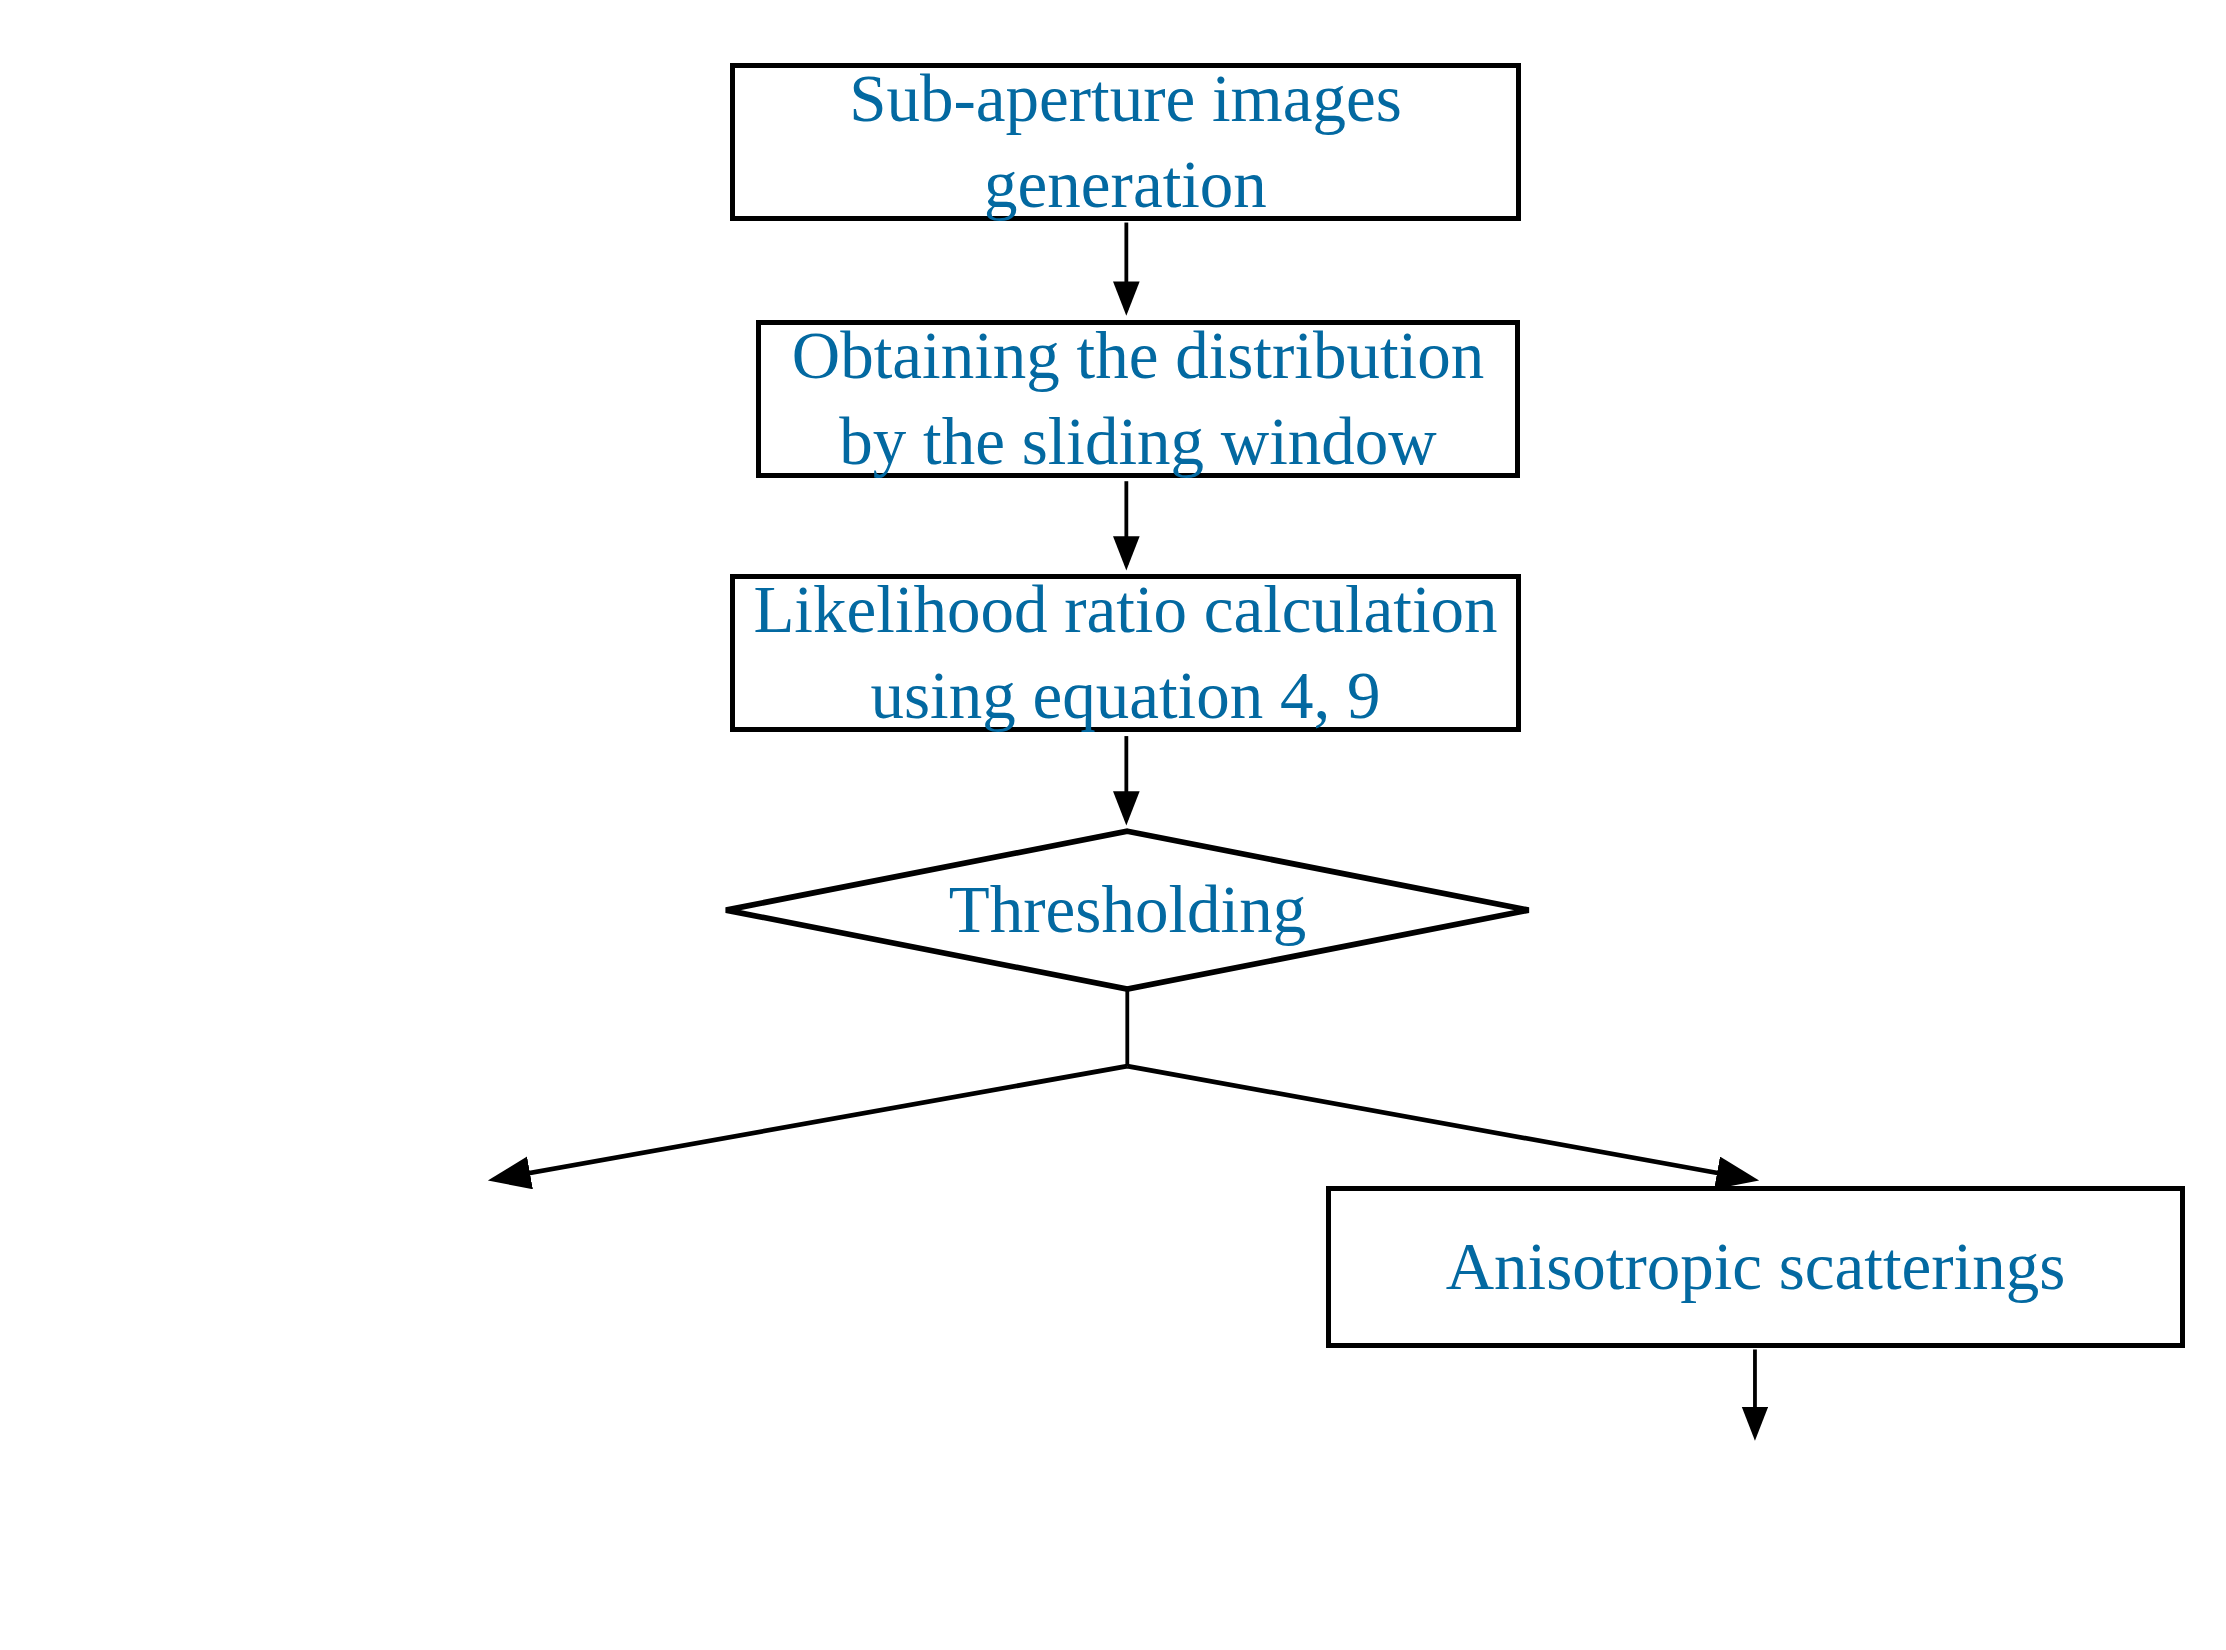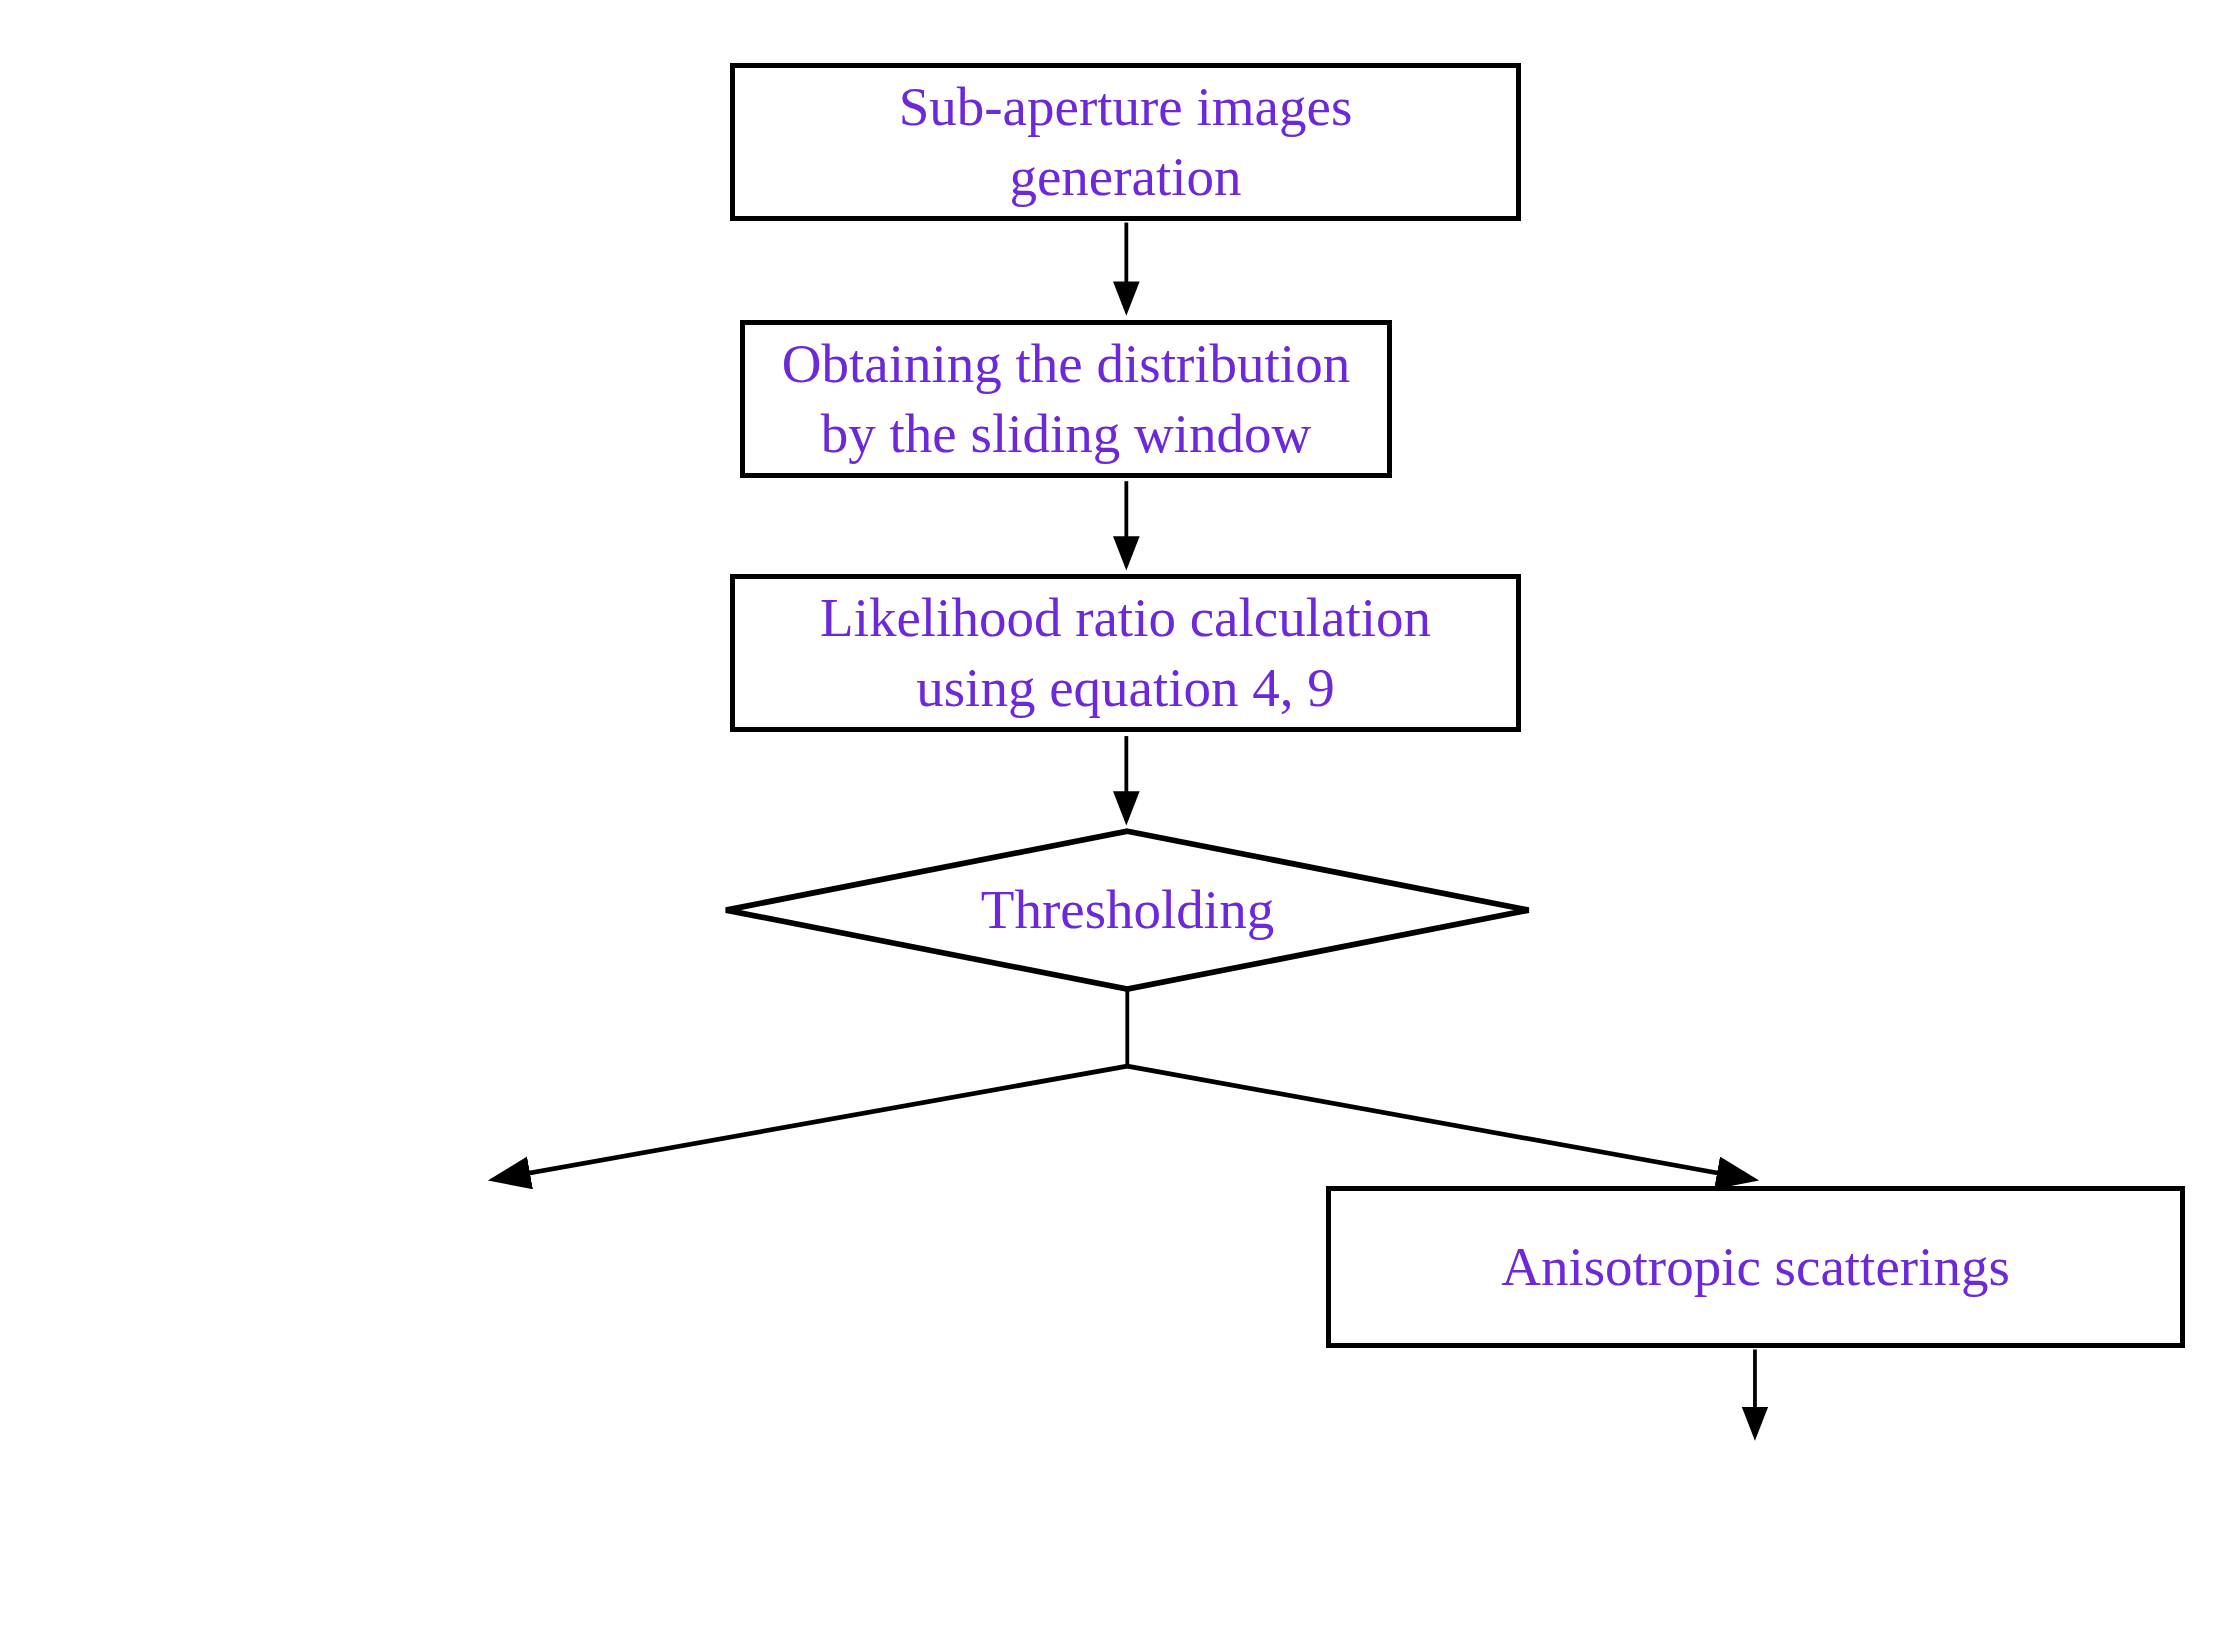--- a/index.html
+++ b/index.html
@@ -19,22 +19,22 @@
     left: 0; top: 0;
     width: 2227px; height: 1650px;
   }
   .node {
     position: absolute;
     display: flex;
     align-items: center;
     justify-content: center;
     text-align: center;
     white-space: pre-line;
-    color: #6d28d9;
-    font-size: 55px;
+    color: #0369a1;
+    font-size: 67px;
     line-height: 1.28;
   }
   .process {
     border: 5.7px solid #000000;
     background: #ffffff;
   }
   .decision-label {
     background: transparent;
   }
 </style>
@@ -63,21 +63,21 @@
     <line x1="1185" y1="1121" x2="520" y2="1240" stroke="#000000" stroke-width="5" marker-end="url(#ah)"></line>
 
     <line x1="1185" y1="1121" x2="1842" y2="1240" stroke="#000000" stroke-width="5" marker-end="url(#ah)"></line>
 
     <line x1="1845" y1="1419" x2="1845" y2="1509" stroke="#000000" stroke-width="4" marker-end="url(#ah)"></line>
   </svg>
 
   <div class="node process" style="left:730px; top:63px; width:791px; height:158px;">Sub-aperture images
 generation</div>
 
-  <div class="node process" style="left:740px; top:320px; width:652px; height:158px;">Obtaining the distribution
+  <div class="node process" style="left:756px; top:320px; width:764px; height:158px;">Obtaining the distribution
 by the sliding window</div>
 
   <div class="node process" style="left:730px; top:574px; width:791px; height:158px;">Likelihood ratio calculation
 using equation 4, 9</div>
 
   <div class="node decision-label" style="left:726px; top:831px; width:803px; height:158px;">Thresholding</div>
 
 
   <div class="node process" style="left:1326px; top:1186px; width:859px; height:162px;">Anisotropic scatterings</div>
 

